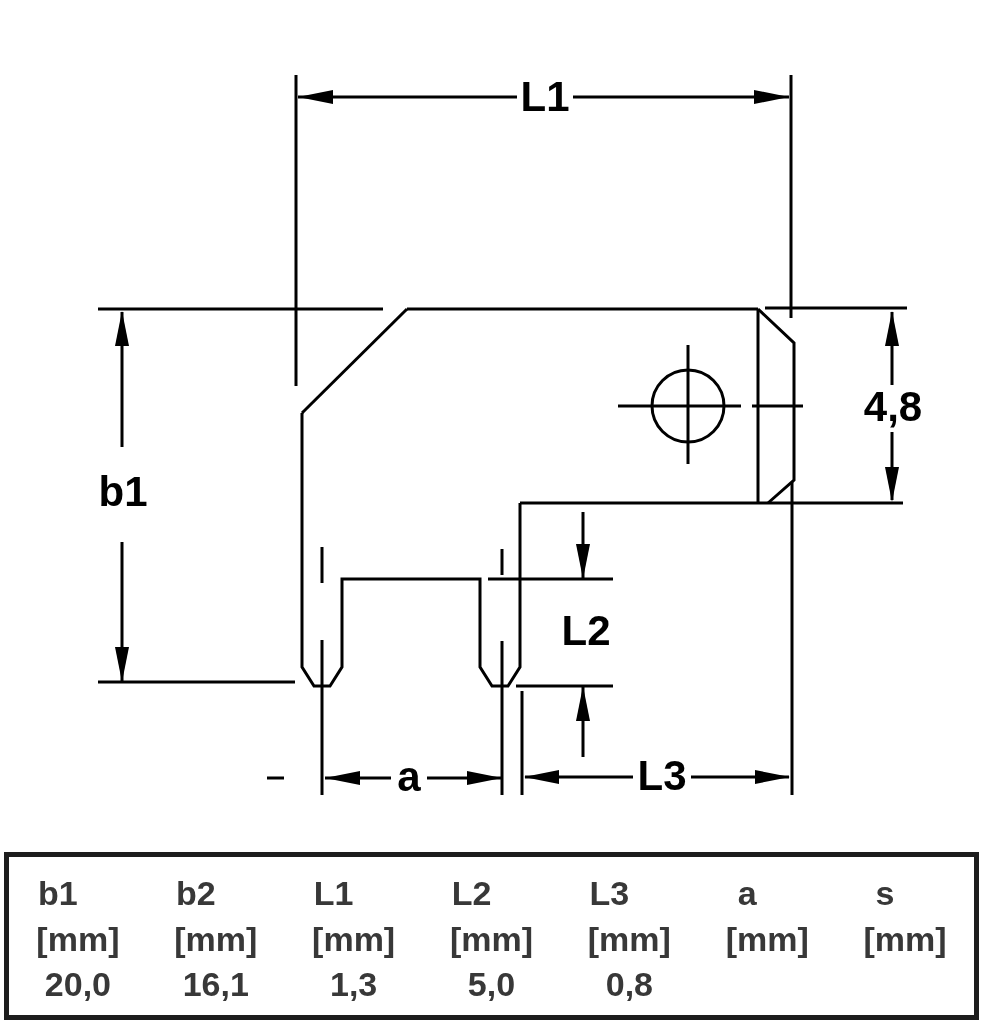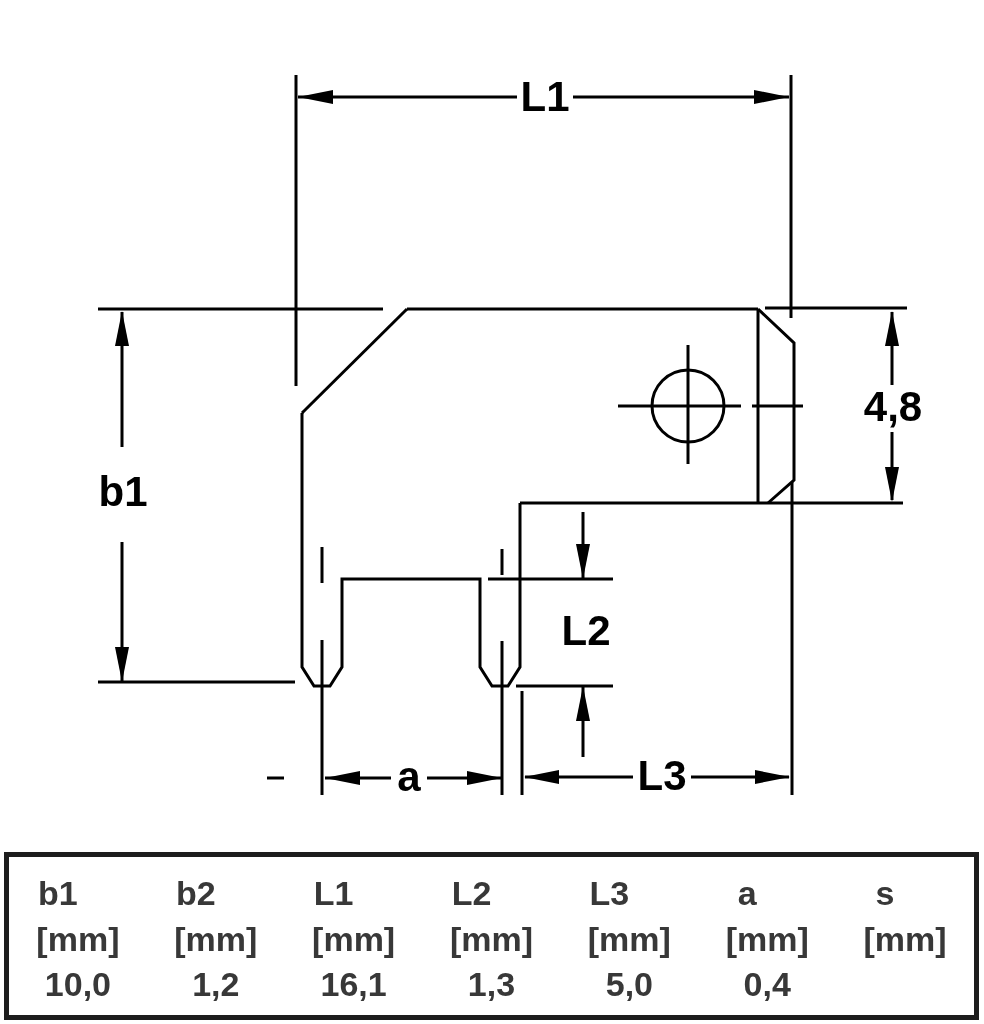--- a/index.html
+++ b/index.html
@@ -138,21 +138,20 @@
     <div class="cell hdr">s</div>
 
     <div class="cell">[mm]</div>
     <div class="cell">[mm]</div>
     <div class="cell">[mm]</div>
     <div class="cell">[mm]</div>
     <div class="cell">[mm]</div>
     <div class="cell">[mm]</div>
     <div class="cell">[mm]</div>
 
-    <div class="cell">10,0</div>
-    <div class="cell">1,2</div>
+    <div class="cell">20,0</div>
     <div class="cell">16,1</div>
     <div class="cell">1,3</div>
     <div class="cell">5,0</div>
-    <div class="cell">0,4</div>
+    <div class="cell">0,8</div>
   </div>
 
 </div>
 
 </body></html>

